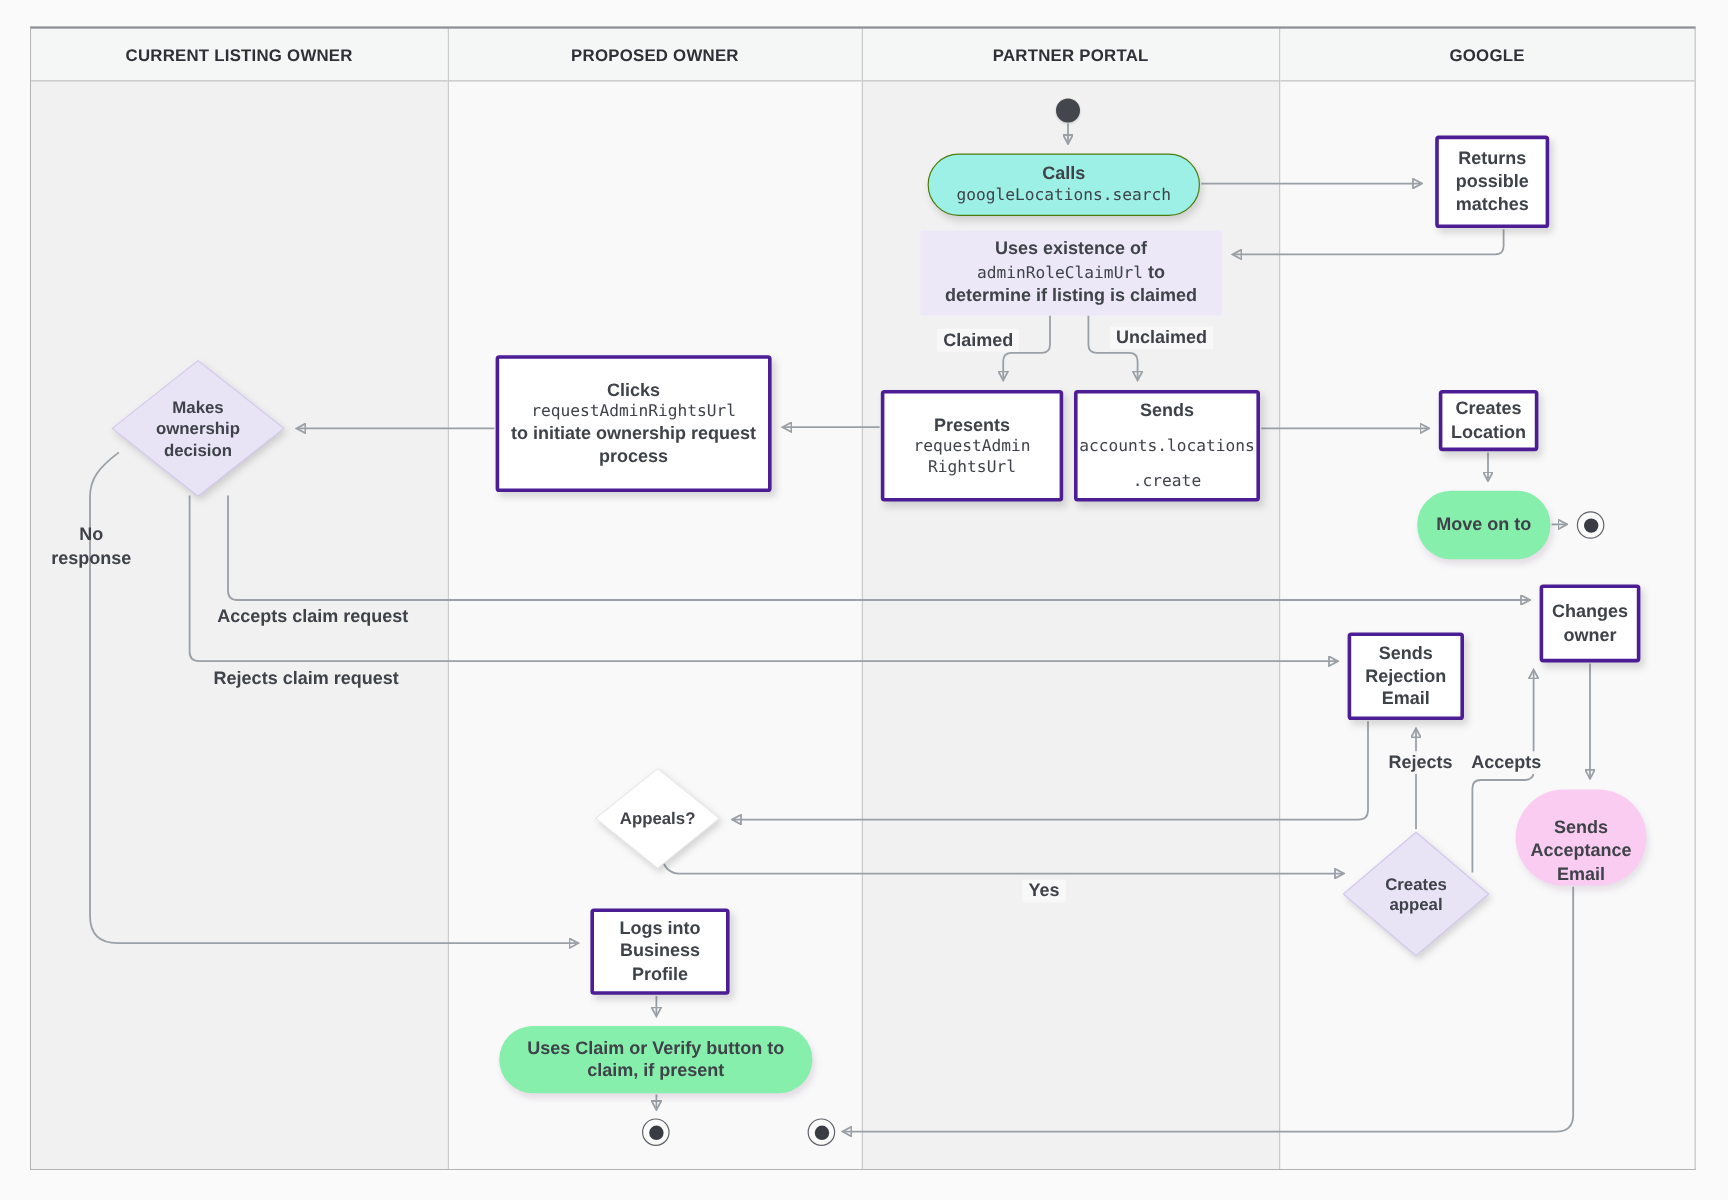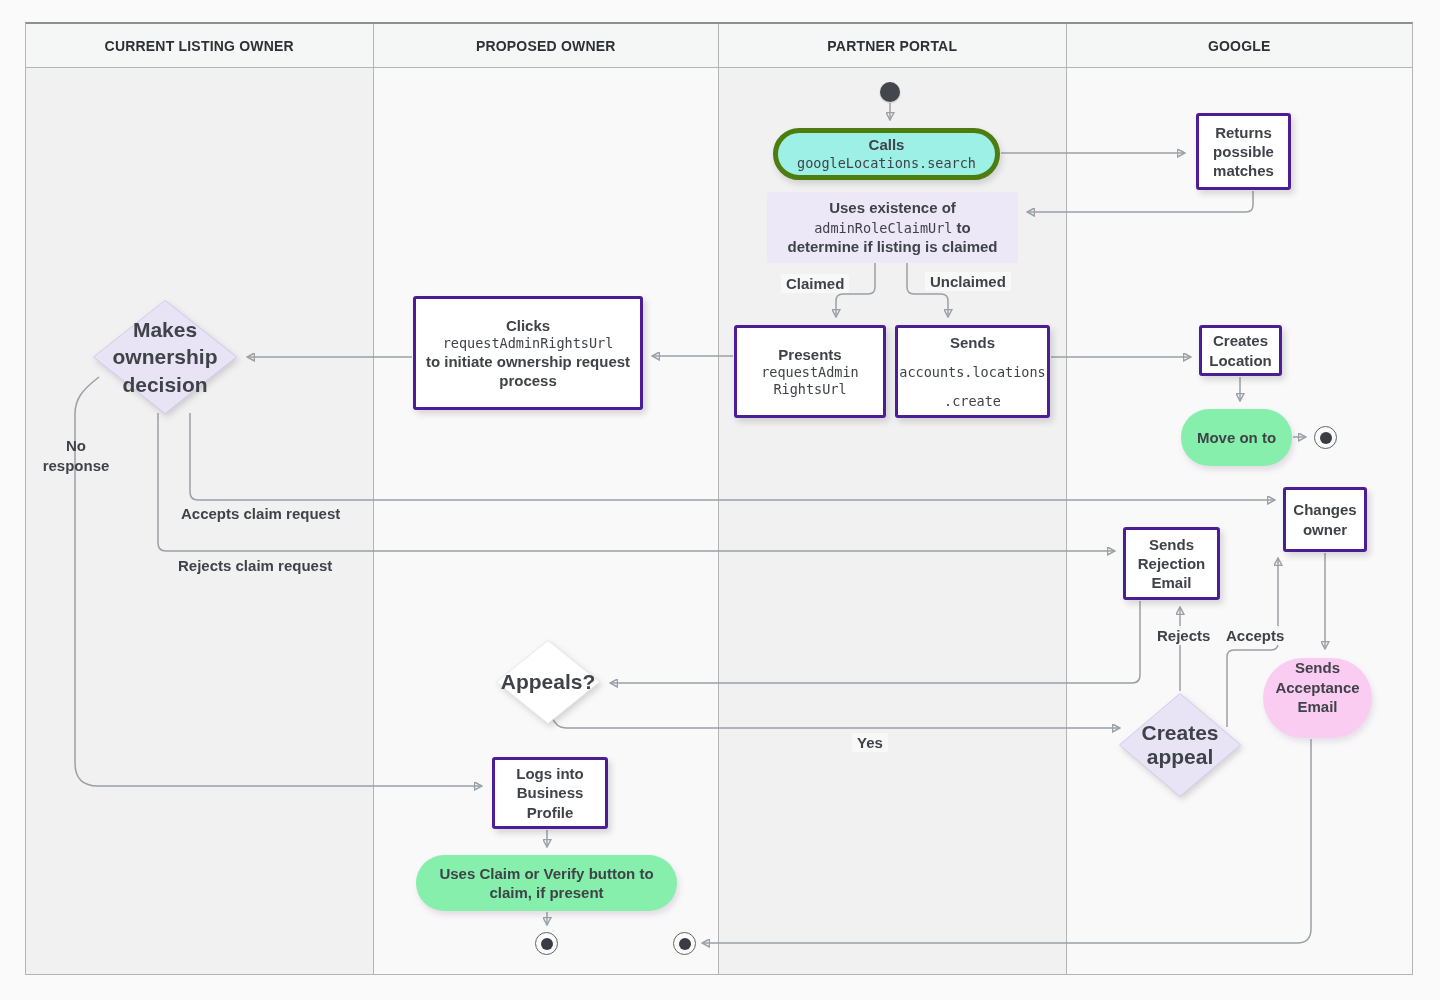--- a/index.html
+++ b/index.html
@@ -42,41 +42,41 @@
     text-align:center;font-weight:700;font-size:15px;line-height:1.28;
     padding:4px 6px;
   }
   .pill{
     border-radius:28px;
     box-shadow:2px 4px 6px rgba(90,90,90,.22);
     display:flex;flex-direction:column;align-items:center;justify-content:center;
     text-align:center;font-weight:700;font-size:15px;line-height:1.3;
     padding:4px 12px;
   }
-  .pill.teal{background:#9df0e5;border:5px solid #4d7c0f;}
+  .pill.teal{background:#9df0e5;border:1px solid #4d7c0f;}
   .pill.pink{background:#86efac;border:none;box-shadow:2px 4px 6px rgba(120,90,120,.18);}
   .blob{
     background:#fbccf1;border-radius:46px;
-    display:flex;align-items:flex-start;justify-content:center;text-align:center;
+    display:flex;align-items:flex-end;justify-content:center;text-align:center;
     font-weight:700;font-size:15px;line-height:1.3;
     box-shadow:2px 4px 6px rgba(120,90,120,.15);
   }
   .softbox{
     position:absolute;box-sizing:border-box;background:#ece8f8;border-radius:2px;
     display:flex;flex-direction:column;justify-content:center;
     text-align:center;font-weight:700;font-size:15px;line-height:1.3;padding:4px 8px;
   }
   .code{font-family:"DejaVu Sans Mono",monospace;font-weight:400;font-size:13.5px;}
   .diamond .dshape{position:absolute;left:0;top:0;overflow:visible;}
   .diamond polygon{stroke-linejoin:round;}
   .diamond.purple polygon{fill:#e9e3f6;stroke:#d2c9ec;stroke-width:1;filter:drop-shadow(2px 3px 3px rgba(60,60,60,.20));}
   .diamond.white polygon{fill:#ffffff;stroke:#e8e8ea;stroke-width:1;filter:drop-shadow(2px 3px 3px rgba(60,60,60,.20));}
   .diamond .dtext{
     position:absolute;inset:0;display:flex;align-items:center;justify-content:center;
-    text-align:center;font-weight:700;font-size:21px;line-height:1.3;padding:0 22px;
+    text-align:center;font-weight:700;font-size:14px;line-height:1.3;padding:0 22px;
   }
   .startnode{width:20px;height:20px;border-radius:50%;background:#43474d;box-shadow:0 1px 2px rgba(0,0,0,.2);}
   .endnode{
     width:23px;height:23px;border-radius:50%;background:#fbfbfb;border:1.5px solid #5f6368;
     display:flex;align-items:center;justify-content:center;
   }
   .endnode::after{content:"";width:12px;height:12px;border-radius:50%;background:#393d43;}
   .elabel{font-weight:700;font-size:15px;white-space:nowrap;color:#3f4349;}
   .elabel.patch{background:rgba(249,249,250,.92);padding:1px 5px;}
   .elabel.multiline{white-space:normal;text-align:center;line-height:1.3;}

